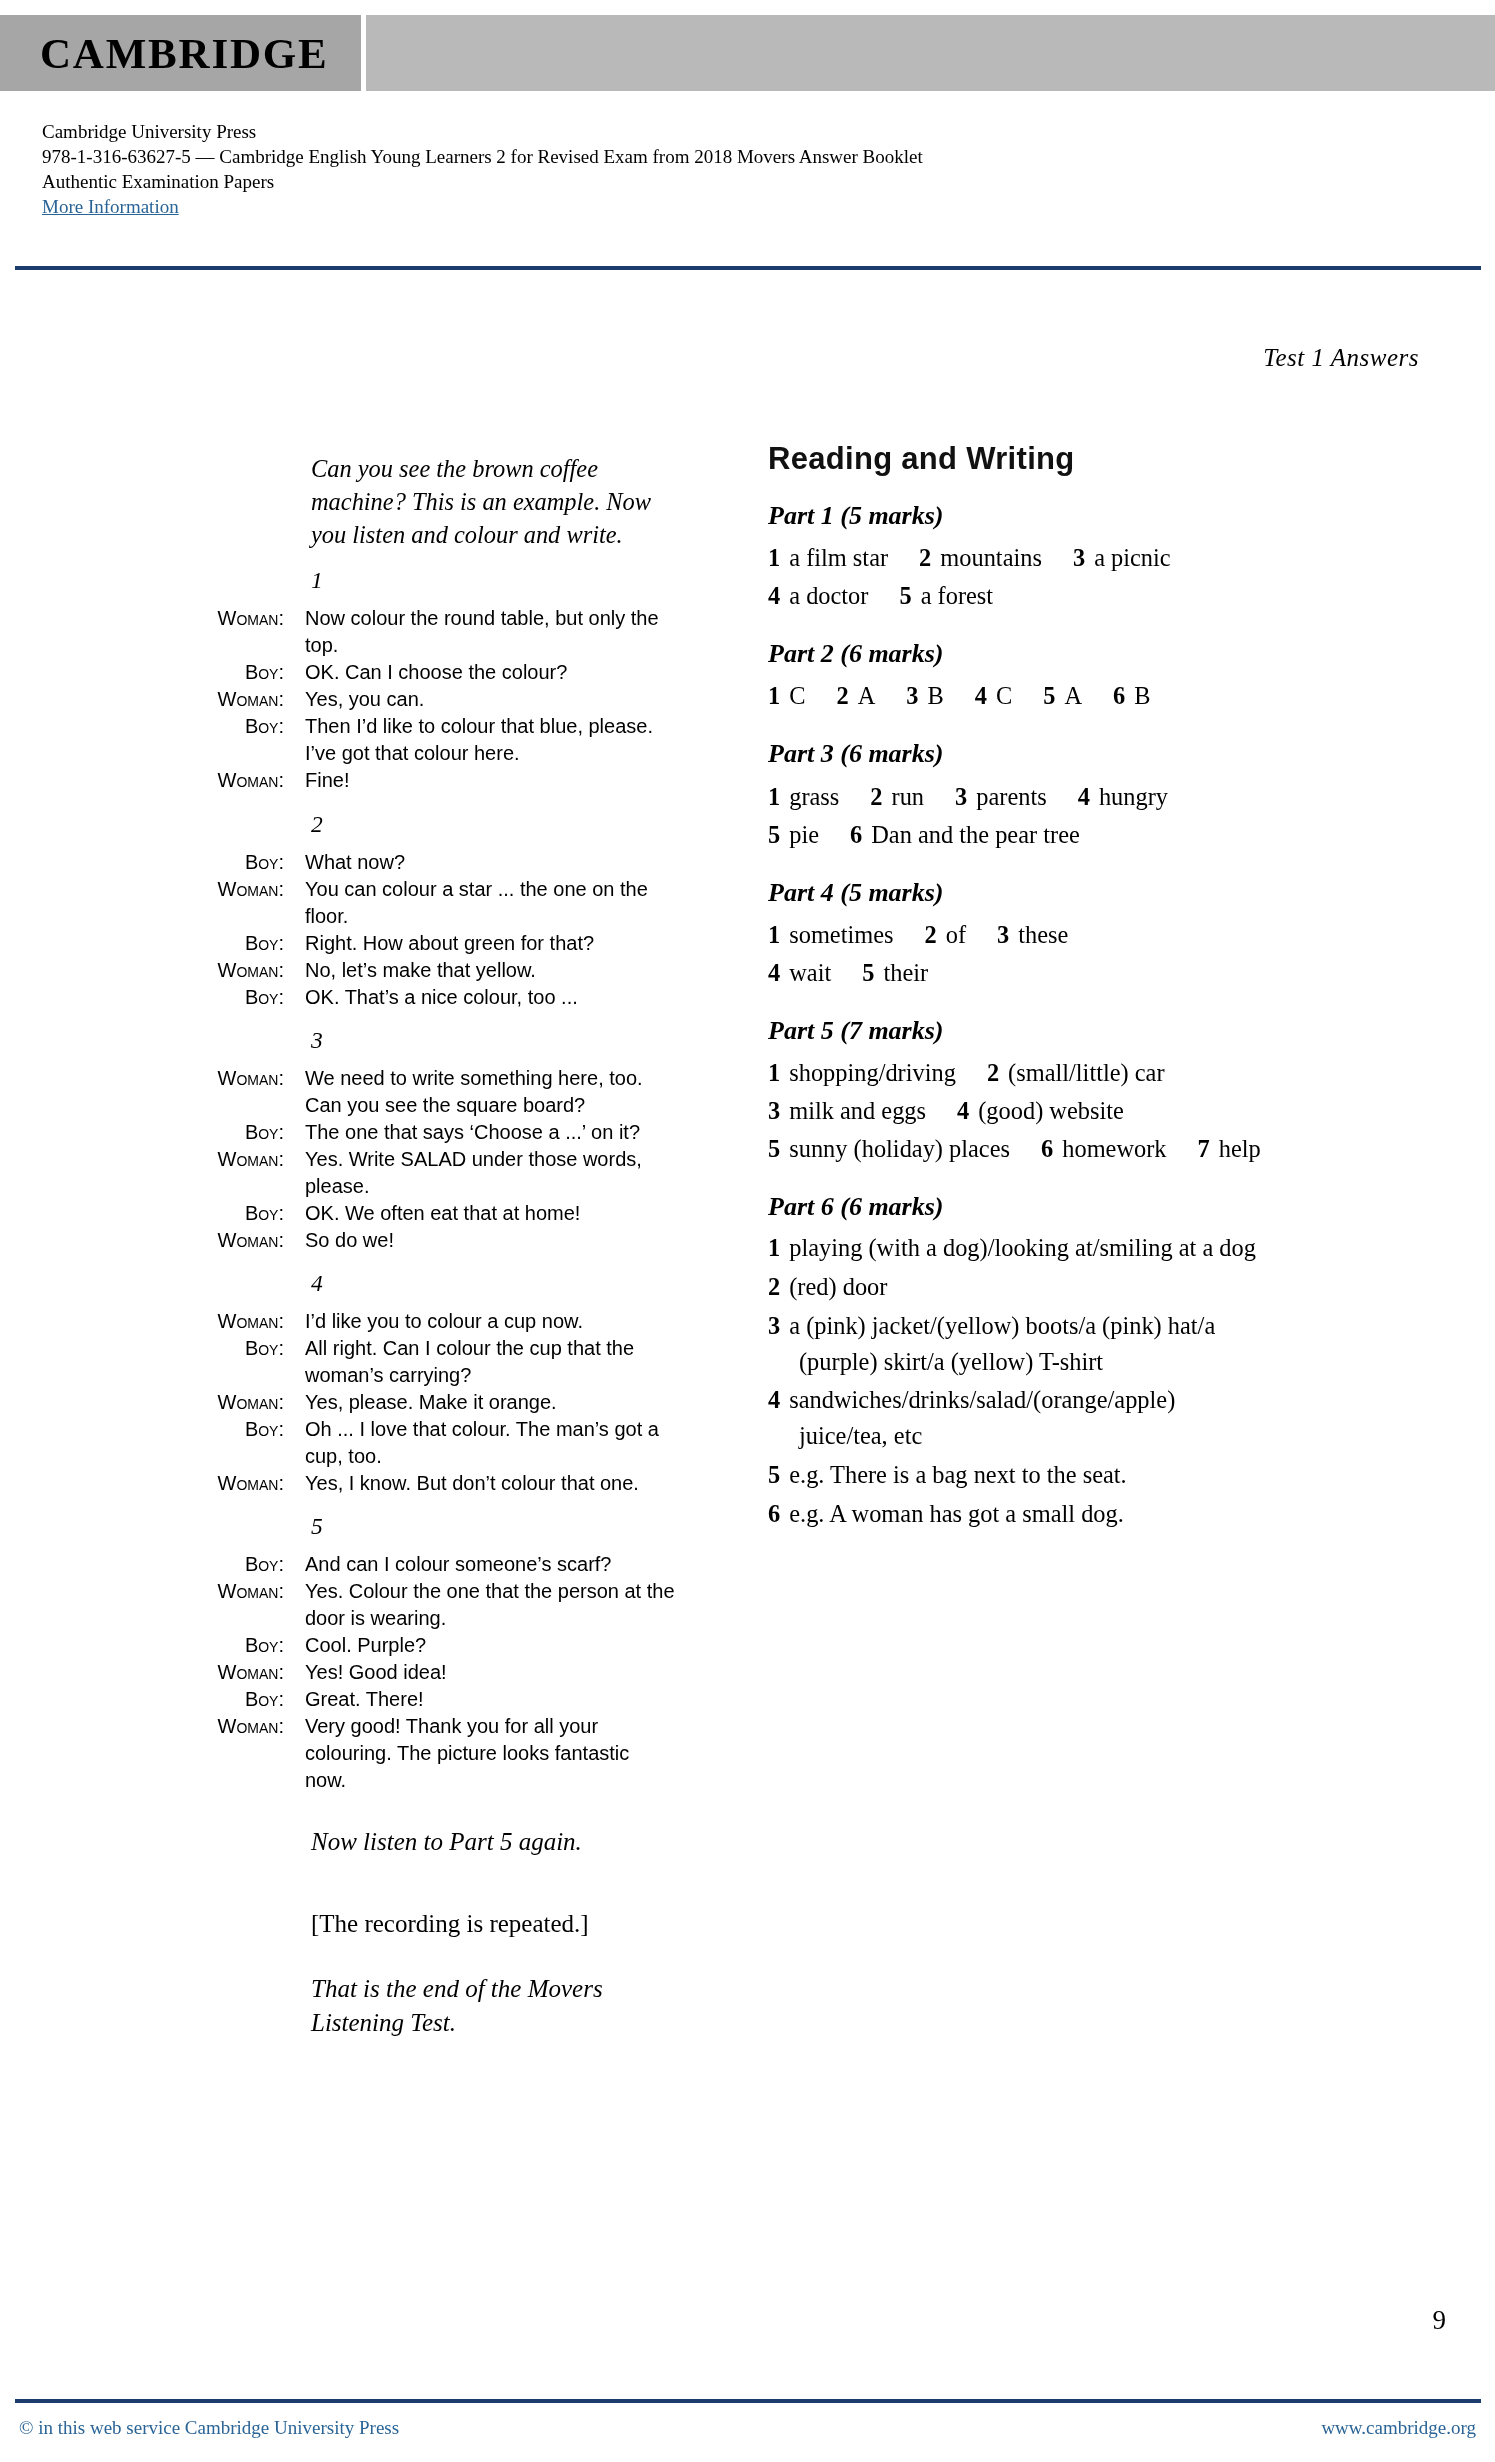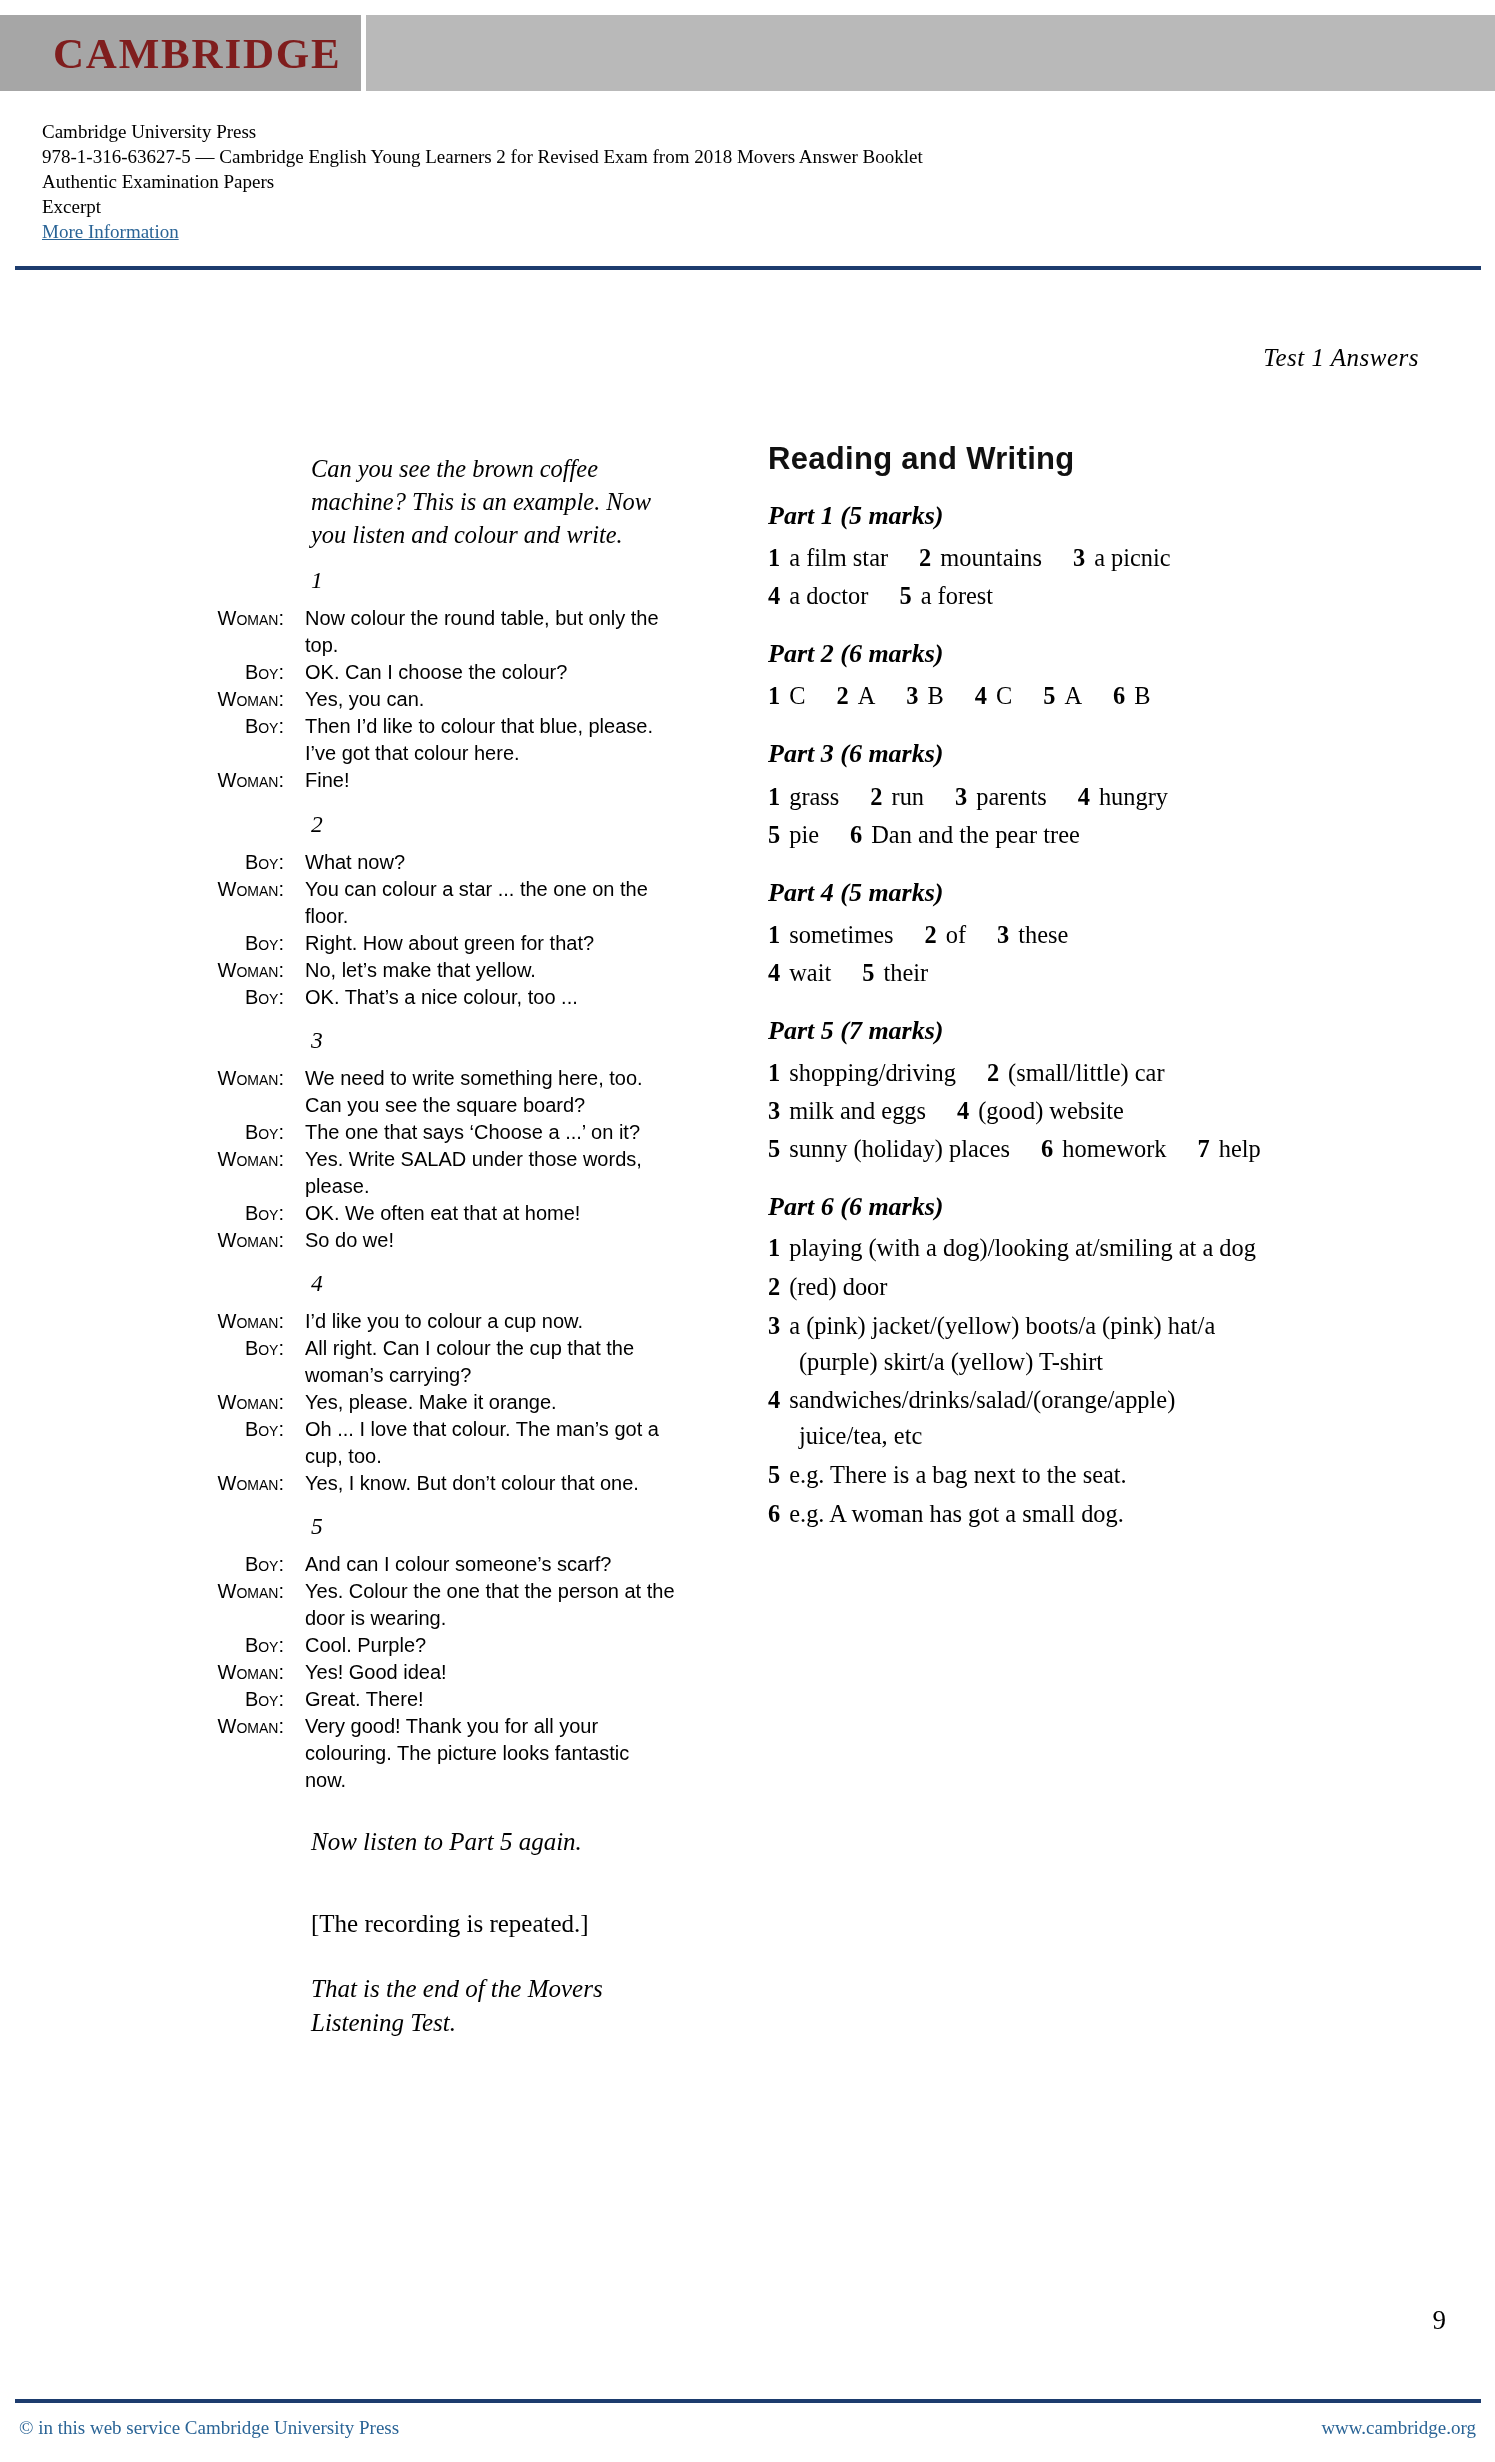--- a/index.html
+++ b/index.html
@@ -22,26 +22,26 @@
   }
   .logo-block {
     position: absolute;
     left: 0; top: 0;
     width: 361px; height: 100%;
     background: var(--gray-left, #a6a6a6);
     display: flex;
     align-items: center;
   }
   .logo-text {
-    color: #7f1d1d;
+    color: #000000;
     font-family: "Liberation Serif", serif;
     font-weight: bold;
     font-size: 43px;
     letter-spacing: 1.8px;
-    margin-left: 53px;
+    margin-left: 40px;
   }
   .logo-divider {
     position: absolute;
     left: 361px; top: 0;
     width: 4.5px; height: 100%;
     background: #ffffff;
   }
 
   .meta {
     position: absolute;
@@ -183,21 +183,20 @@
     <div class="logo-block">
       <span class="logo-text">CAMBRIDGE</span>
     </div>
     <div class="logo-divider"></div>
   </div>
 
   <div class="meta">
     <div>Cambridge University Press</div>
     <div>978-1-316-63627-5 — Cambridge English Young Learners 2 for Revised Exam from 2018 Movers Answer Booklet</div>
     <div>Authentic Examination Papers</div>
-    <div>Excerpt</div>
     <div><a class="link">More Information</a></div>
   </div>
 
   <div class="top-rule"></div>
 
   <div class="page-title">Test 1 Answers</div>
 
   <div class="listening-column">
     <p class="intro">Can you see the brown coffee
 machine? This is an example. Now

